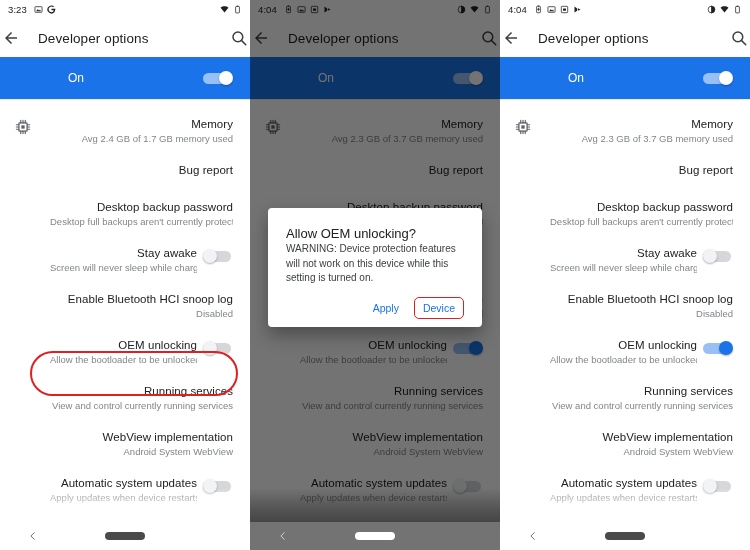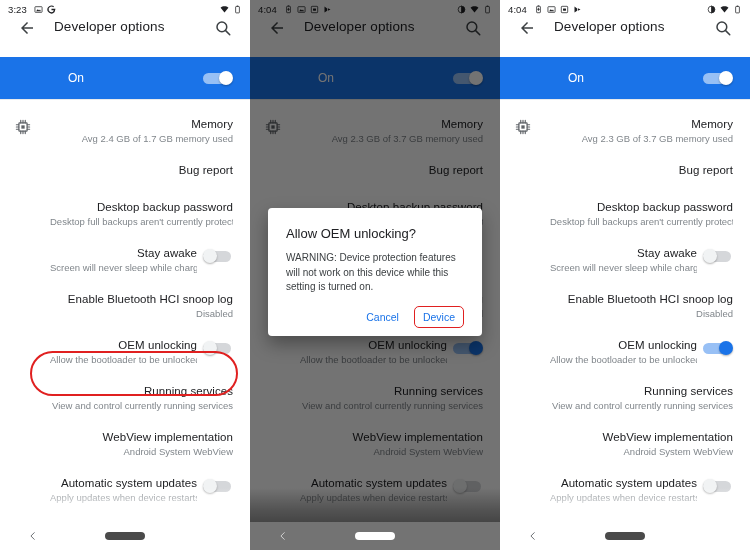--- a/index.html
+++ b/index.html
@@ -31,22 +31,22 @@
   .sb-time { font-size: 9.5px; letter-spacing: .1px; }
   .sb-left-icons { display: flex; align-items: center; gap: 4px; margin-left: 7px; }
   .sb-spacer { flex: 1 1 auto; }
   .sb-right-icons { display: flex; align-items: center; gap: 4px; }
   .sb-ic { width: 9px; height: 9px; display: block; }
   .sb-ic svg { width: 100%; height: 100%; display: block; }
 
   
   .appbar {
     height: 38px;
-    display: flex; 
-    padding: 0 18px;
+    display: flex; align-items: center;
+    padding: 0 2px;
     background: #ffffff;
     position: relative; z-index: 3;
   }
   .appbar-icon { width: 18px; height: 18px; flex: 0 0 18px; color: #3c4043; }
   .appbar-icon svg { width: 100%; height: 100%; display: block; }
   .appbar-title {
     flex: 1 1 auto;
     margin-left: 18px;
     font-size: 13.5px;
     color: #202124;
@@ -149,21 +149,21 @@
     position: absolute;
     left: 18px; right: 18px; top: 208px;
     background: #ffffff;
     border-radius: 4px;
     padding: 17px 18px 8px 18px;
     box-shadow: 0 8px 18px rgba(0,0,0,.35);
     z-index: 8;
   }
   .dialog-title {
     font-size: 13px; color: #202124;
-    line-height: 17px; margin-bottom: 9px;
+    line-height: 17px; margin-bottom: 0;
   }
   .dialog-body {
     font-size: 10px; color: #3c4043;
     line-height: 14.5px;
   }
   .dialog-actions {
     display: flex; justify-content: flex-end; align-items: center;
     gap: 6px; margin-top: 11px;
   }
   .dlg-btn {
@@ -591,21 +591,21 @@
             <span class="knob"></span>
           </span>
         </div>
       </div>
       <div class="list-fade"></div>
       <div class="scrim"></div>
       <div class="dialog">
         <div class="dialog-title">Allow OEM unlocking?</div>
         <div class="dialog-body">WARNING: Device protection features will not work on this device while this setting is turned on.</div>
         <div class="dialog-actions">
-          <button class="dlg-btn">Cancel</button>
+          <button class="dlg-btn">Apply</button>
           <button class="dlg-btn highlighted">Device</button>
         </div>
       </div>
       <div class="navbar">
         <span class="nav-back">
           <svg viewBox="0 0 24 24" fill="none" stroke="currentColor" stroke-width="2.2" stroke-linecap="round" stroke-linejoin="round">
             <path d="M15 4 7 12l8 8"></path>
           </svg>
         </span>
         <div class="nav-pill"></div>

